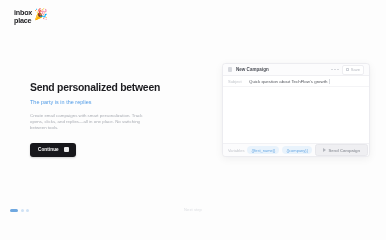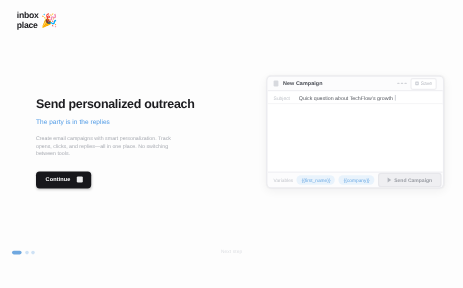--- a/index.html
+++ b/index.html
@@ -8,21 +8,21 @@
     background:#fdfdfd;
     font-family:"Liberation Sans", sans-serif;
     color:#1b1b1f;
     overflow:hidden;
     position:relative;
   }
 
   
   .brand {
     position:absolute; left:14px; top:9px;
-    display:flex; align-items:flex-end; gap:2px;
+    display:flex; align-items:flex-start; gap:2px;
   }
   .brand-word {
     font-size:7.2px; line-height:7.6px; font-weight:700;
     letter-spacing:-0.2px; color:#1b1b1f;
   }
   .brand-word span { display:block; }
   .brand-emoji { font-size:11px; line-height:11px; }
 
   
   .hero { position:absolute; left:30px; top:82px; width:150px; }
@@ -152,21 +152,21 @@
 
 <div class="brand">
   <div class="brand-word">
     <span>inbox</span>
     <span>place</span>
   </div>
   <div class="brand-emoji">🎉</div>
 </div>
 
 <div class="hero">
-  <div class="hero-title">Send personalized outreach</div>
+  <div class="hero-title">Send personalized between</div>
   <div class="hero-sub">The party is in the replies</div>
   <div class="hero-body">Create email campaigns with smart personalization. Track opens, clicks, and replies—all in one place. No switching between tools.</div>
   <button class="cta">
     <span>Continue</span>
     <span class="cta-arrow"></span>
   </button>
 </div>
 
 <div class="card">
 

